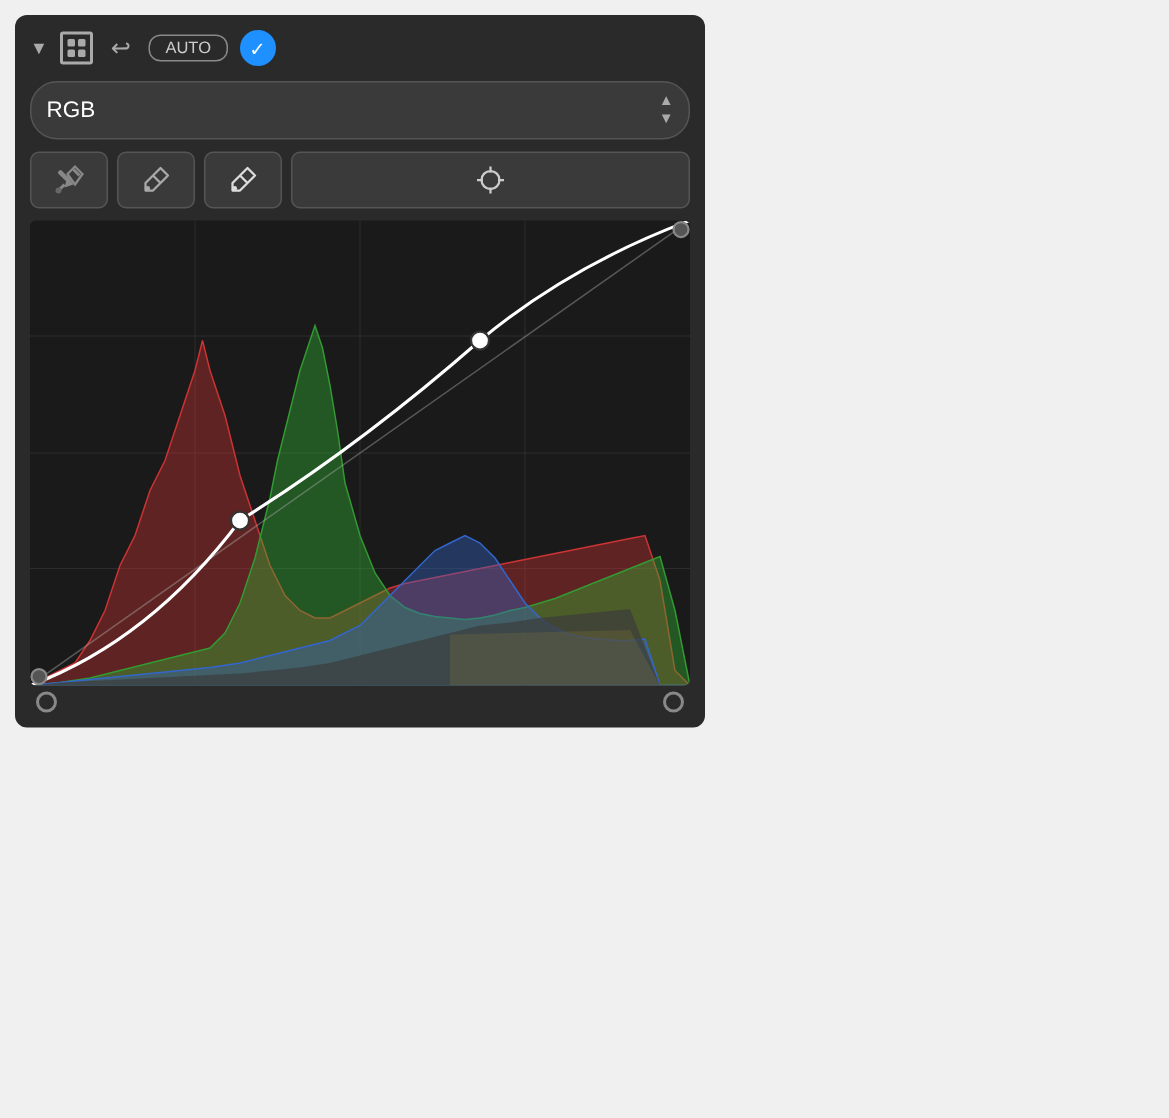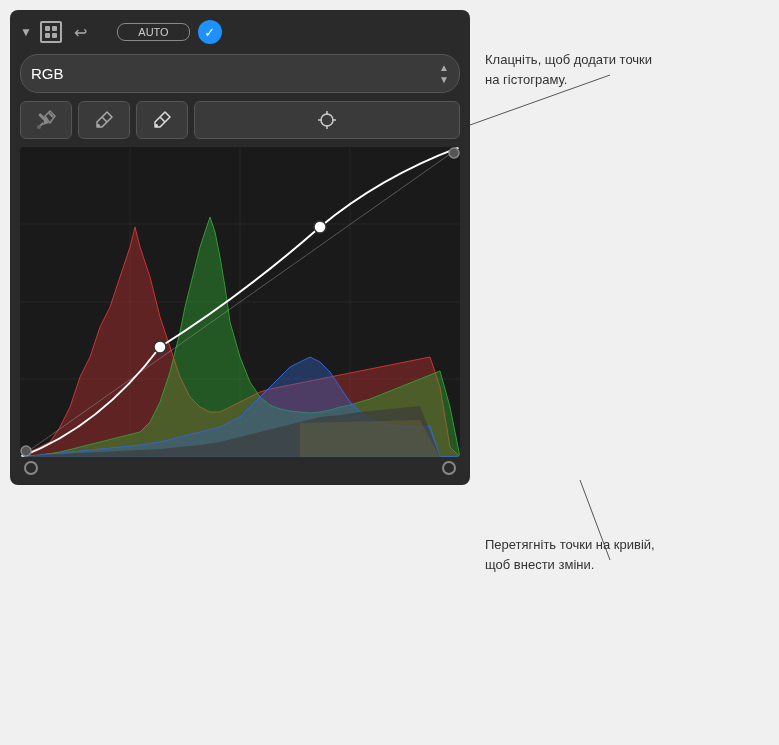--- a/index.html
+++ b/index.html
@@ -75,24 +75,23 @@
       background: none;
       border: none;
       padding: 2px 4px;
     }
 
     .auto-btn {
       color: #ccc;
       font-size: 11px;
       border: 1px solid #888;
       border-radius: 8px;
-      padding: 2px 20px;
+      padding: 2px 10px;
       background: none;
       cursor: pointer;
-      margin-left: 18px;
     }
 
     .check-btn {
       width: 24px;
       height: 24px;
       background: #1e90ff;
       border-radius: 50%;
       border: none;
       display: flex;
       align-items: center;
@@ -294,32 +293,14 @@
       </svg>
     </div>
 
     <div class="bottom-handles">
       <div class="handle-circle"></div>
       <div class="handle-circle"></div>
     </div>
 
   </div>
 
-  <div style="position:relative; flex:1; padding-top: 10px;">
-
-    <svg style="position:absolute;top:0;left:0;width:100%;height:680px;pointer-events:none;">
-
-      <line x1="0" y1="115" x2="140" y2="65" stroke="#555" stroke-width="1"></line>
-
-      <line x1="110" y1="470" x2="140" y2="550" stroke="#555" stroke-width="1"></line>
-    </svg>
-
-    <div style="position:absolute; top:40px; left:15px; max-width:185px;">
-      <span class="annotation-text" style="color:#333; font-size:13px; line-height:1.5; display:block;">Клацніть, щоб додати точки на гістограму.</span>
-    </div>
-
-    <div style="position:absolute; top:525px; left:15px; max-width:185px;">
-      <span class="annotation-text" style="color:#333; font-size:13px; line-height:1.5; display:block;">Перетягніть точки на кривій, щоб внести зміни.</span>
-    </div>
-
-  </div>
 
 </div>
 
 </body></html>

